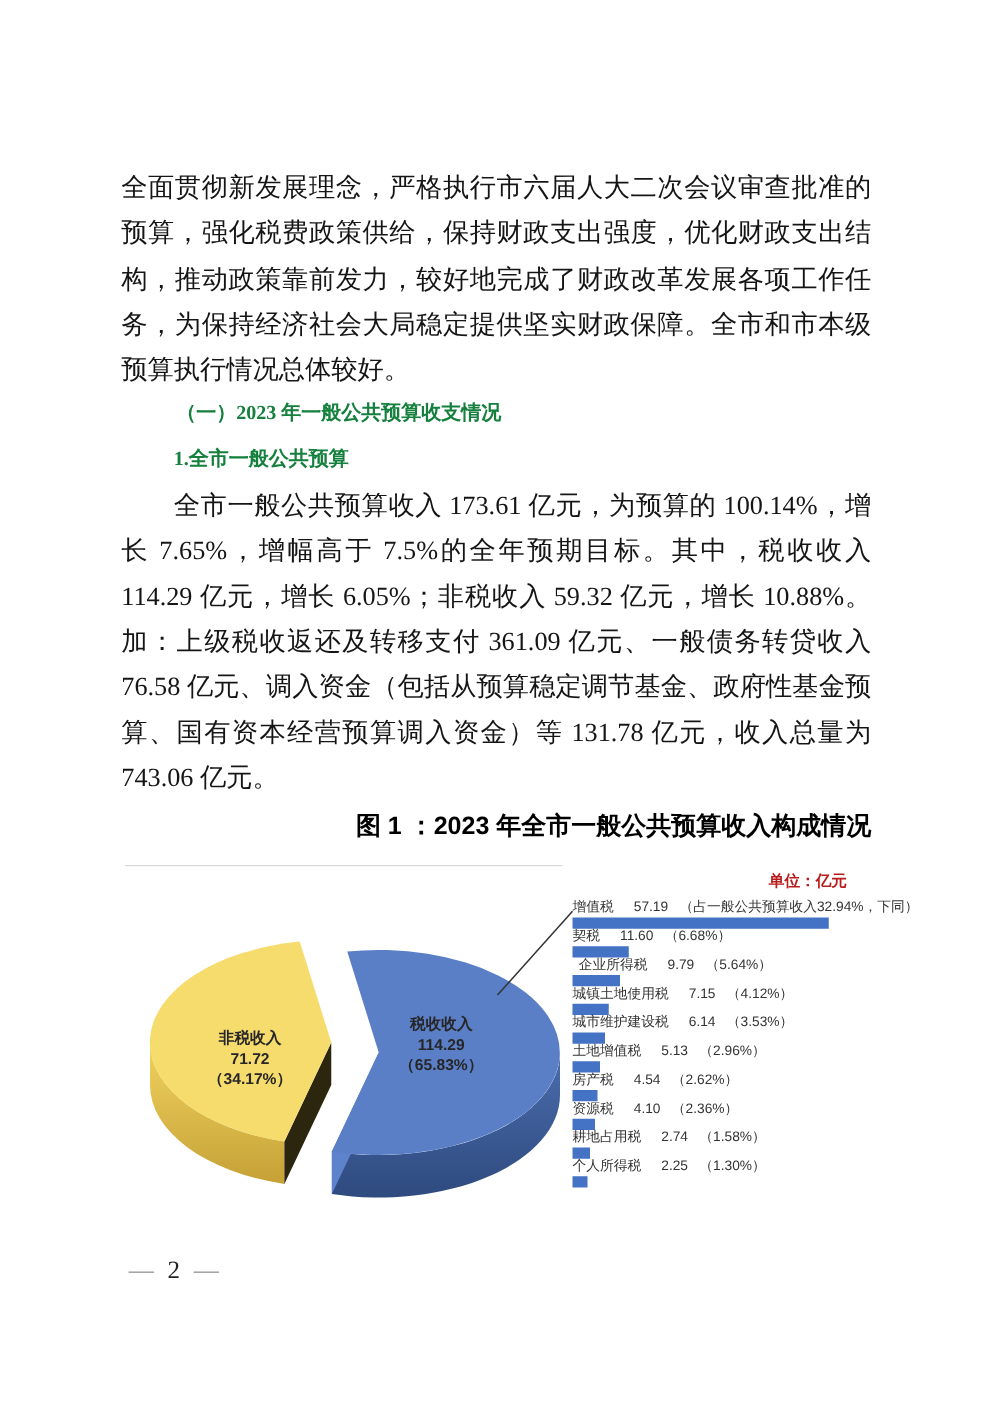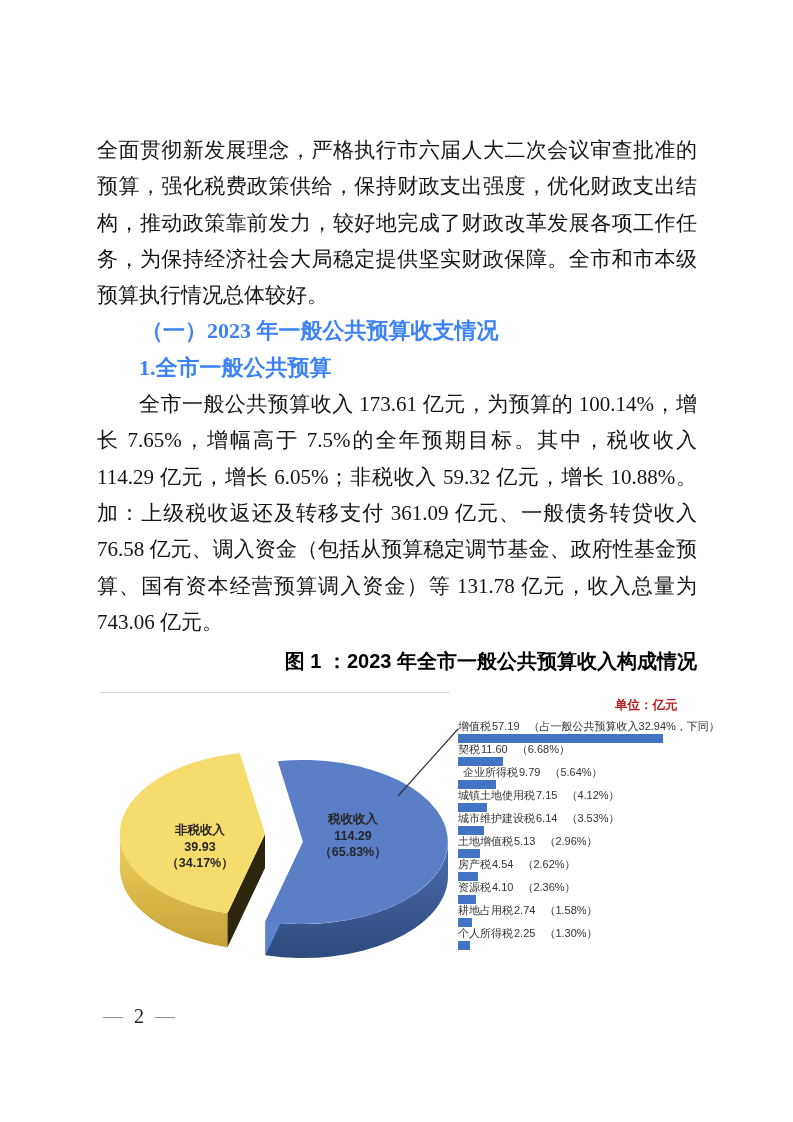--- a/index.html
+++ b/index.html
@@ -8,21 +8,21 @@
     font-family:"Liberation Serif","DejaVu Serif",serif; color:#1a1a1a;
     overflow:hidden;
   }
   .content { position:absolute; left:97px; top:0; width:600px; }
   .body-text {
     margin:0; font-size:21px; line-height:36.3px; text-align:justify;
     color:#151515;
   }
   .p1 { margin-top:132px; }
   .sec-heading, .sub-heading {
-    margin:0; font-size:22px; line-height:36.3px; font-weight:bold; color:#3b82f6;
+    margin:0; font-size:16px; line-height:36.3px; font-weight:bold; color:#15803d;
   }
   .sec-heading { text-indent:44px; }
   .sub-heading { text-indent:42px; }
   .p2 { text-indent:42px; }
   .fig-title {
     margin-top:6px; font-family:"Liberation Sans","DejaVu Sans",sans-serif;
     font-weight:bold; font-size:20px; line-height:30px; text-align:right; color:#000;
   }
   .chart { position:relative; margin-left:3px; width:640px; height:310px; }
   .topline { position:absolute; left:0; top:16px; width:350px; height:1px; background:#d9d9d9; }
@@ -38,21 +38,21 @@
     font-weight:bold; font-size:12.5px; line-height:16.5px; color:#262626;
   }
   .pie-label-tax { left:193px; top:135px; }
   .pie-label-nontax { left:40px; top:146px; }
   .legend {
     position:absolute; left:358px; top:44px; width:282px;
     font-family:"Liberation Sans","DejaVu Sans",sans-serif;
   }
   .lrow { margin:0 0 0.5px 0; }
   .ltext { font-size:11px; line-height:12px; color:#333; white-space:nowrap; }
-  .ltext .val { margin-left:1px; }
+  .ltext .val { margin-left:16px; }
   .ltext .note { margin-left:9px; }
   .lbar { height:9px; margin-top:1.5px; }
   .footer {
     position:absolute; left:103px; top:1003px; font-size:20px; line-height:26px; color:#222;
   }
   .footer .dash { color:#8f8f8f; }
   .footer span { margin-right:11px; }
   .footer span:last-child { margin-right:0; }
 </style>
 </head>
@@ -97,21 +97,21 @@
         <line x1="298" y1="107" x2="358" y2="40" stroke="#333" stroke-width="1.2"></line>
       </svg>
 
       <div class="pie-label pie-label-tax">
         <div>税收收入</div>
         <div>114.29</div>
         <div>（65.83%）</div>
       </div>
       <div class="pie-label pie-label-nontax">
         <div>非税收入</div>
-        <div>39.93</div>
+        <div>71.72</div>
         <div>（34.17%）</div>
       </div>
 
       <div class="legend">
           <div class="lrow">
             <div class="ltext"><span class="lbl">增值税</span><span class="val">57.19</span><span class="note">（占一般公共预算收入32.94%，下同）</span></div>
             <div class="lbar" style="width: 205px; background: rgb(68, 114, 196);"></div>
           </div>
           <div class="lrow">
             <div class="ltext"><span class="lbl">契税</span><span class="val">11.60</span><span class="note">（6.68%）</span></div>

